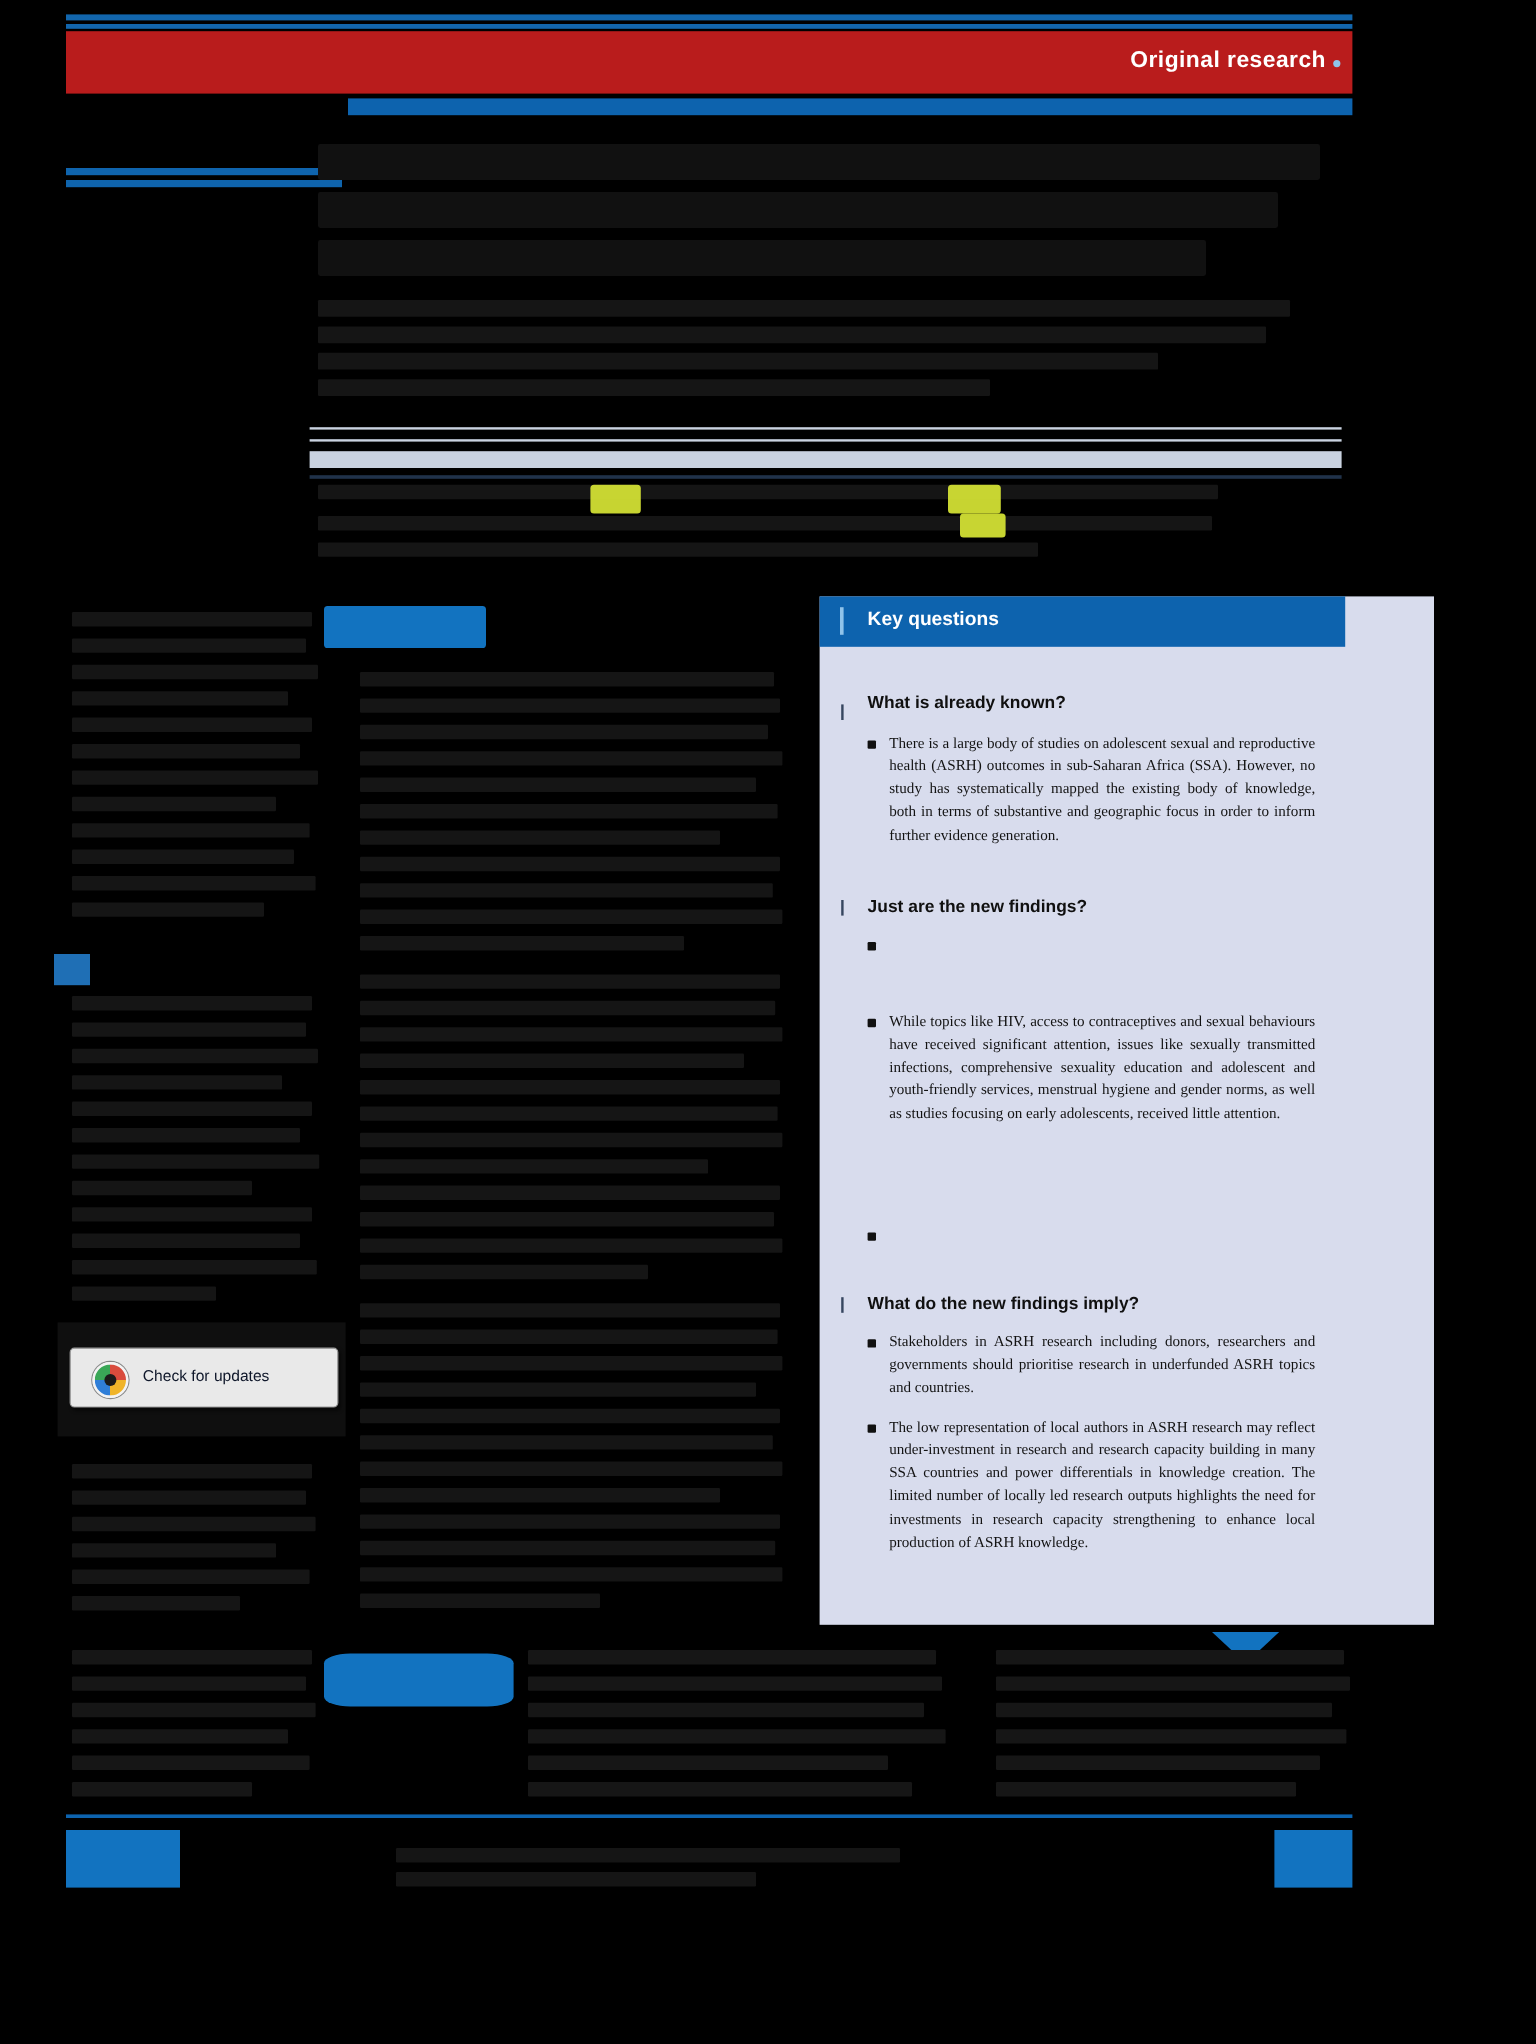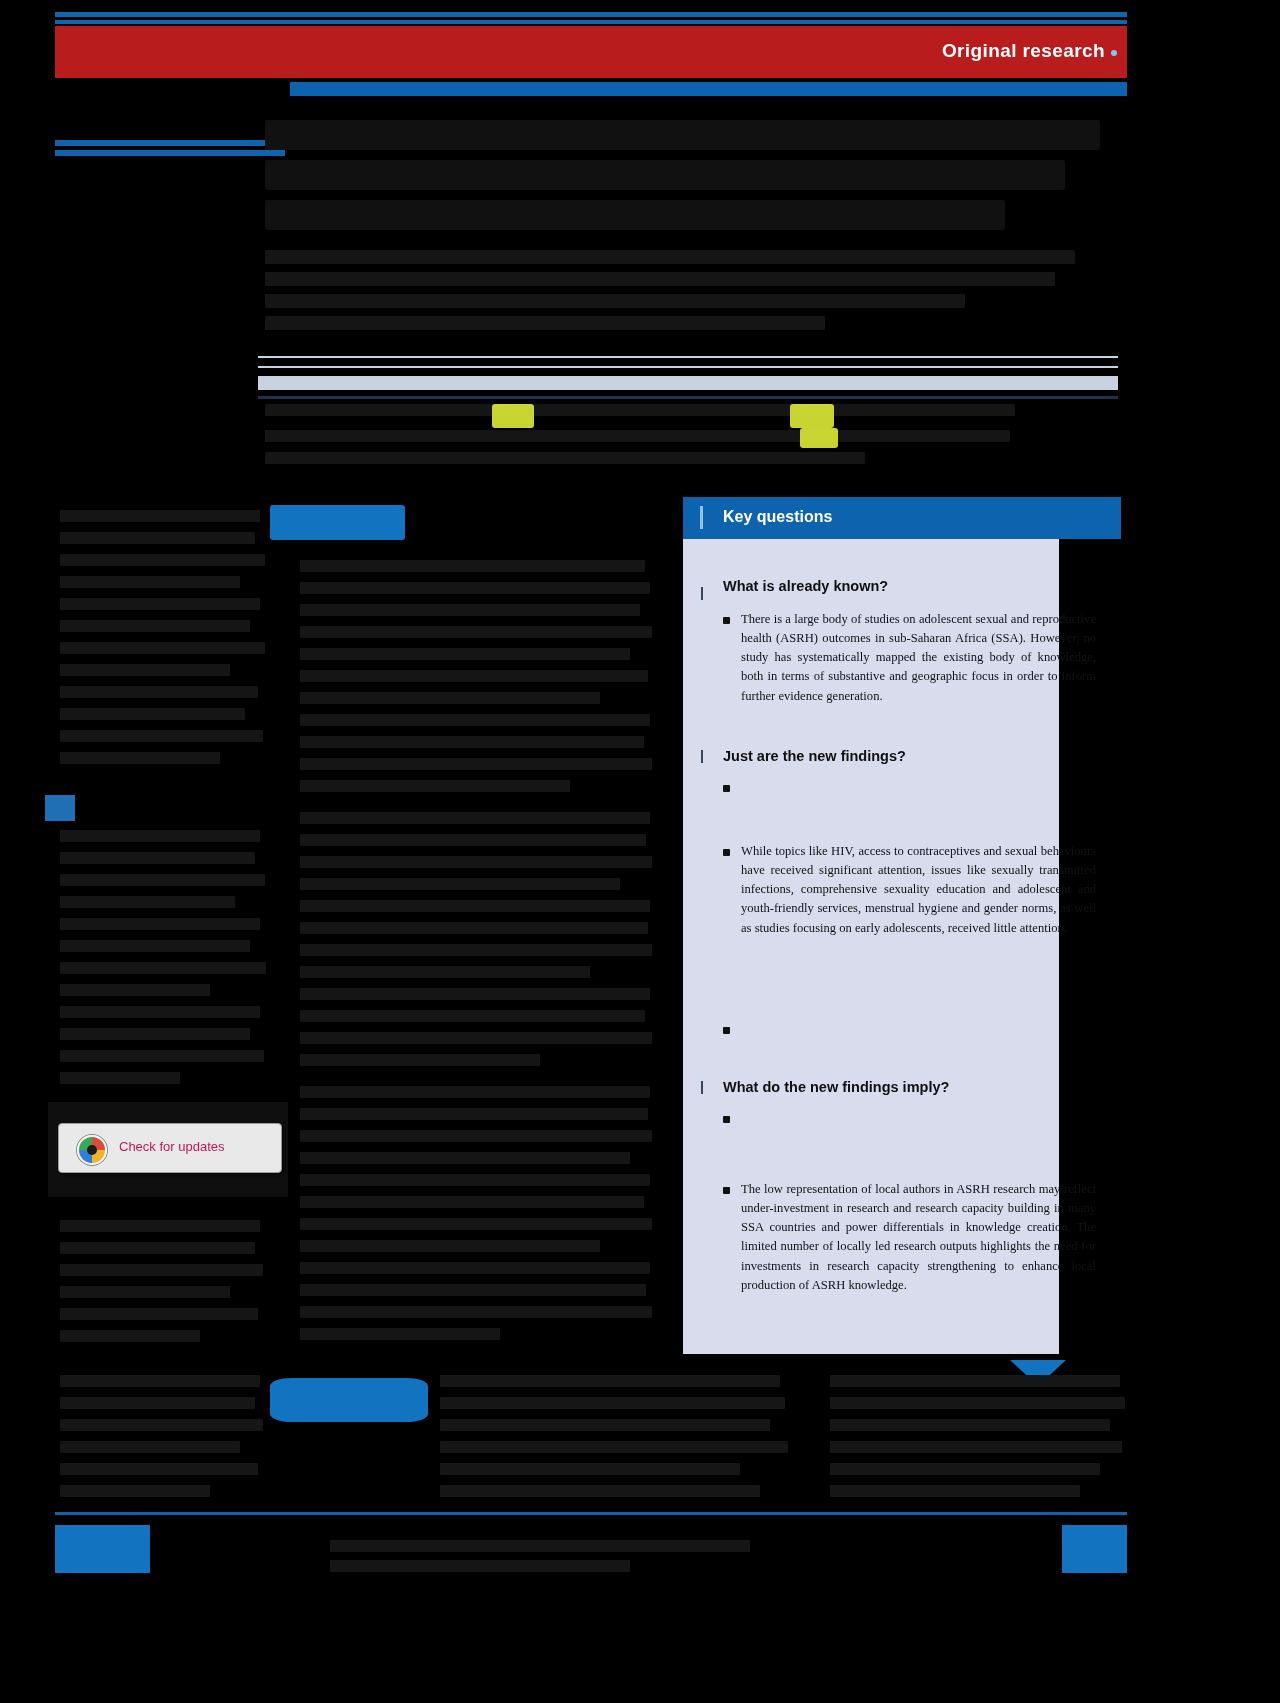--- a/index.html
+++ b/index.html
@@ -34,28 +34,28 @@
   .hl{position:absolute;background:#d8e635;border-radius:3px;opacity:.92;}
 
   
   .abs-tab{position:absolute;left:270px;top:505px;width:135px;height:35px;background:#1273c0;border-radius:3px;}
   .abs-tab3{position:absolute;left:45px;top:795px;width:30px;height:26px;background:#1f6fb5;}
 
   
   .cfu{position:absolute;left:48px;top:1102px;width:240px;height:95px;background:#0f0f0f;}
   .cfu-box{position:absolute;left:58px;top:1123px;width:222px;height:48px;background:#e9e9e9;border:1px solid #9a9a9a;border-radius:4px;
      box-shadow:2px 2px 3px rgba(0,0,0,.5);}
-  .cfu-box .cfu-txt{position:absolute;left:60px;top:15px;font-family:"Liberation Sans",sans-serif;font-size:13px;color:#be185d;}
+  .cfu-box .cfu-txt{position:absolute;left:60px;top:15px;font-family:"Liberation Sans",sans-serif;font-size:13px;color:#0f172a;}
   .cfu-logo{position:absolute;left:18px;top:11px;width:26px;height:26px;border-radius:50%;
      background:conic-gradient(#d94b3d 0 25%, #f0b429 0 50%, #2f7ed8 0 75%, #3aa757 0 100%);
      border:2px solid #f3f3f3;box-shadow:0 0 0 1px #888;}
   .cfu-logo::after{content:"";position:absolute;left:8px;top:8px;width:10px;height:10px;border-radius:50%;background:#1b1b1b;}
 
   
-  .kq{position:absolute;left:683px;top:497px;width:376px;height:857px;background:#d8dced;}
+  .kq{position:absolute;left:683px;top:497px;width:512px;height:857px;background:#d8dced;}
   .kq-shadow{position:absolute;left:687px;top:501px;width:438px;height:857px;background:#6f7893;z-index:-1;}
   .kq-hdr{position:absolute;left:0;top:0;width:438px;height:42px;background:#0d63ae;}
   .kq-hdr .kqt{position:absolute;left:40px;top:11px;color:#fff;font-family:"Liberation Sans",sans-serif;font-weight:bold;font-size:16px;}
   .kq-hdr .kqb{position:absolute;left:17px;top:9px;width:3px;height:23px;background:#8fc3ea;}
   .kq-h{position:absolute;font-family:"Liberation Sans",sans-serif;font-weight:bold;font-size:14.5px;color:#101010;}
   .kq-p{position:absolute;font-family:"Liberation Serif",serif;font-size:12.6px;line-height:1.52;color:#121212;text-align:justify;}
   .kq-bullet{position:absolute;width:7px;height:7px;background:#111;border-radius:1px;}
   .kq-mark{position:absolute;width:2px;height:13px;background:#36465f;}
 
   
@@ -203,20 +203,21 @@
 
     <div class="kq-bullet" style="left:40px;top:352px;"></div>
     <div class="kq-p" style="left:58px;top:345px;width:355px;">While topics like HIV, access to contraceptives and sexual behaviours have received significant attention, issues like sexually transmitted infections, comprehensive sexuality education and adolescent and youth-friendly services, menstrual hygiene and gender norms, as well as studies focusing on early adolescents, received little attention.</div>
 
     <div class="kq-bullet" style="left:40px;top:530px;"></div>
 
     <div class="kq-mark" style="left:18px;top:584px;"></div>
     <div class="kq-h" style="left:40px;top:582px;">What do the new findings imply?</div>
 
     <div class="kq-bullet" style="left:40px;top:619px;"></div>
+    <div class="kq-p" style="left:58px;top:612px;width:355px;">Stakeholders in ASRH research including donors, researchers and governments should prioritise research in underfunded ASRH topics and countries.</div>
 
     <div class="kq-bullet" style="left:40px;top:690px;"></div>
     <div class="kq-p" style="left:58px;top:683px;width:355px;">The low representation of local authors in ASRH research may reflect under-investment in research and research capacity building in many SSA countries and power differentials in knowledge creation. The limited number of locally led research outputs highlights the need for investments in research capacity strengthening to enhance local production of ASRH knowledge.</div>
   </div>
 
   <div class="ln bot-ln" style="left:60px;top:1375px;width:200px;height:12px;"></div>
   <div class="ln bot-ln" style="left:60px;top:1397px;width:195px;height:12px;"></div>
   <div class="ln bot-ln" style="left:60px;top:1419px;width:203px;height:12px;"></div>
   <div class="ln bot-ln" style="left:60px;top:1441px;width:180px;height:12px;"></div>
   <div class="ln bot-ln" style="left:60px;top:1463px;width:198px;height:12px;"></div>

